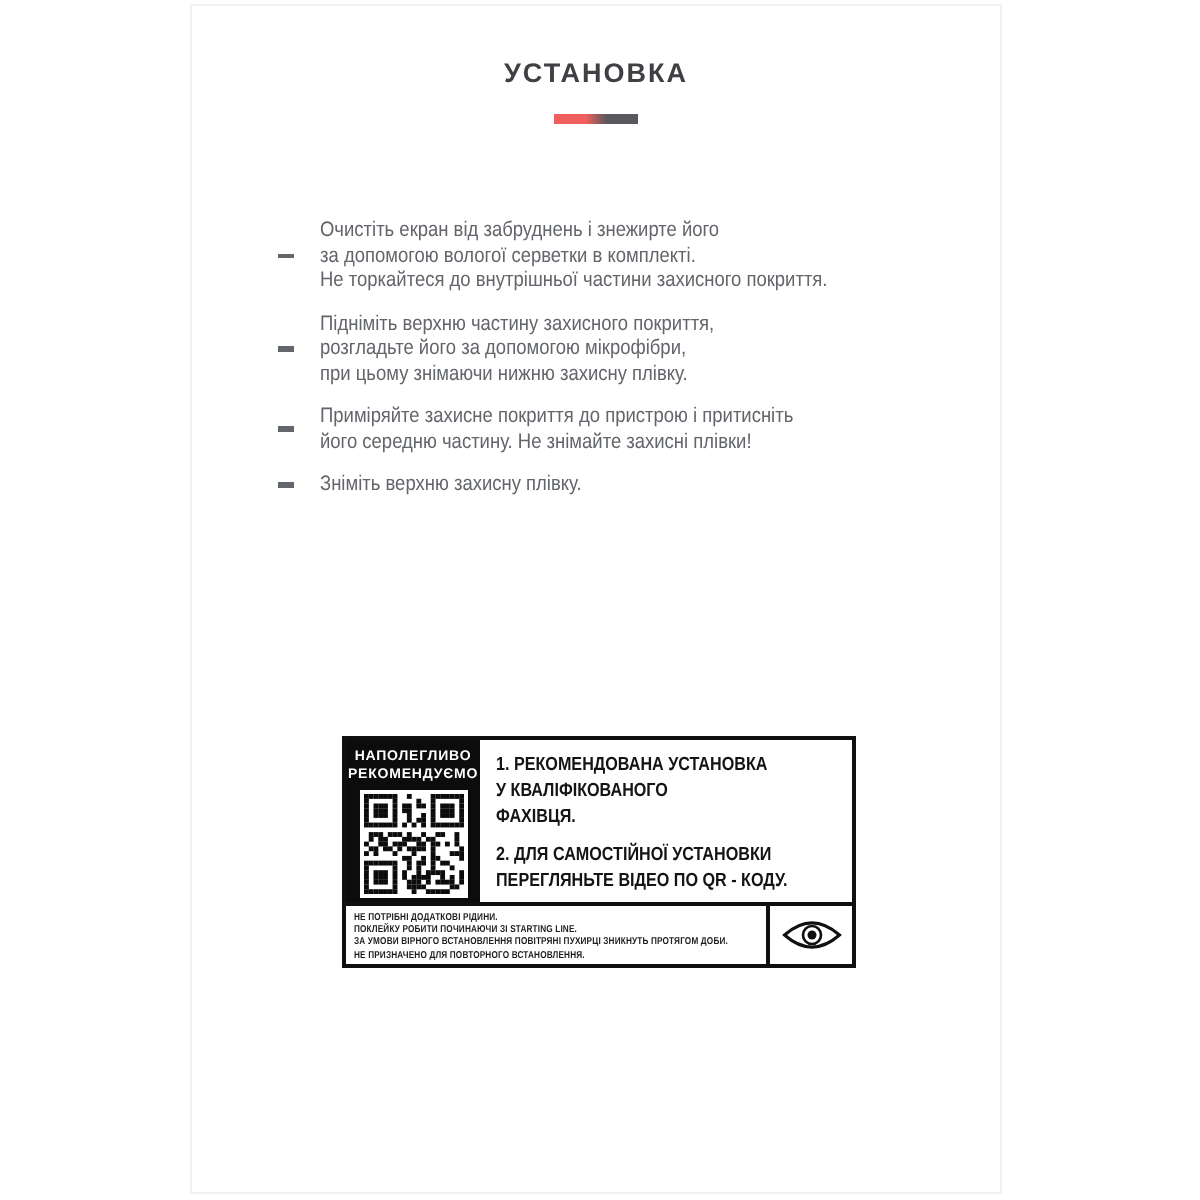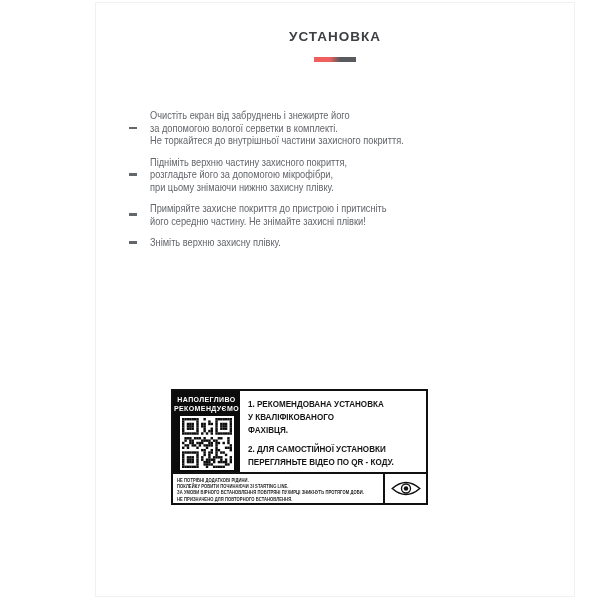--- a/index.html
+++ b/index.html
@@ -1,29 +1,29 @@
 <!DOCTYPE html>
 <html><head>
 <meta charset="utf-8">
 <style>
   html,body{margin:0;padding:0;background:#ffffff;}
   .canvas{position:relative;width:600px;height:600px;background:#ffffff;overflow:hidden;
           font-family:"Liberation Sans","DejaVu Sans",sans-serif;}
-  .page{position:absolute;left:95px;top:2px;width:480px;height:595px;background:#ffffff;
+  .page{position:absolute;left:95px;top:2px;width:406px;height:595px;background:#ffffff;
         border:1px solid #f1f1f2;box-sizing:border-box;}
   .page-title{position:absolute;top:26px;left:0;width:100%;text-align:center;
         font-size:13.5px;font-weight:700;letter-spacing:1px;color:#3e4044;}
   .title-bar{position:absolute;top:54px;left:50%;margin-left:-21px;width:42px;height:5px;
         background:linear-gradient(90deg,#ef5f5e 0%,#ef5f5e 38%,#595a5e 62%,#595a5e 100%);}
-  .steps{position:absolute;left:33px;top:106px;width:345px;}
+  .steps{position:absolute;left:43px;top:106px;width:345px;}
   .step{display:flex;margin-bottom:9px;}
   .dash{width:8px;height:2.5px;background:#63666a;align-self:center;margin-right:13px;flex-shrink:0;}
   .step-text{font-size:10.5px;line-height:12.5px;color:#62656a;white-space:pre-line;
         transform:scaleX(0.88);transform-origin:left top;width:113%;}
-  .rec-box{position:absolute;left:75px;top:386px;width:257px;height:116px;border:2px solid #101010;
+  .rec-box{position:absolute;left:75px;top:365px;width:257px;height:116px;border:2px solid #101010;
         box-sizing:border-box;display:flex;flex-direction:column;background:#ffffff;}
   .box-top{flex:1;display:flex;min-height:0;}
   .badge-cell{width:67px;background:#0c0c0c;display:flex;flex-direction:column;align-items:center;
         padding-top:5px;box-sizing:border-box;}
   .badge-label{color:#ffffff;font-size:7px;font-weight:700;line-height:8.5px;letter-spacing:0.4px;
         text-align:center;white-space:pre-line;}
   .qr-wrap{margin-top:3px;width:50px;height:50px;background:#ffffff;padding:2px;}
   .qr-wrap svg{display:block;}
   .inst-cell{flex:1;padding:6px 4px 0 8px;min-width:0;}
   .instruction{font-size:9.5px;font-weight:700;color:#141414;line-height:13px;white-space:pre-line;

